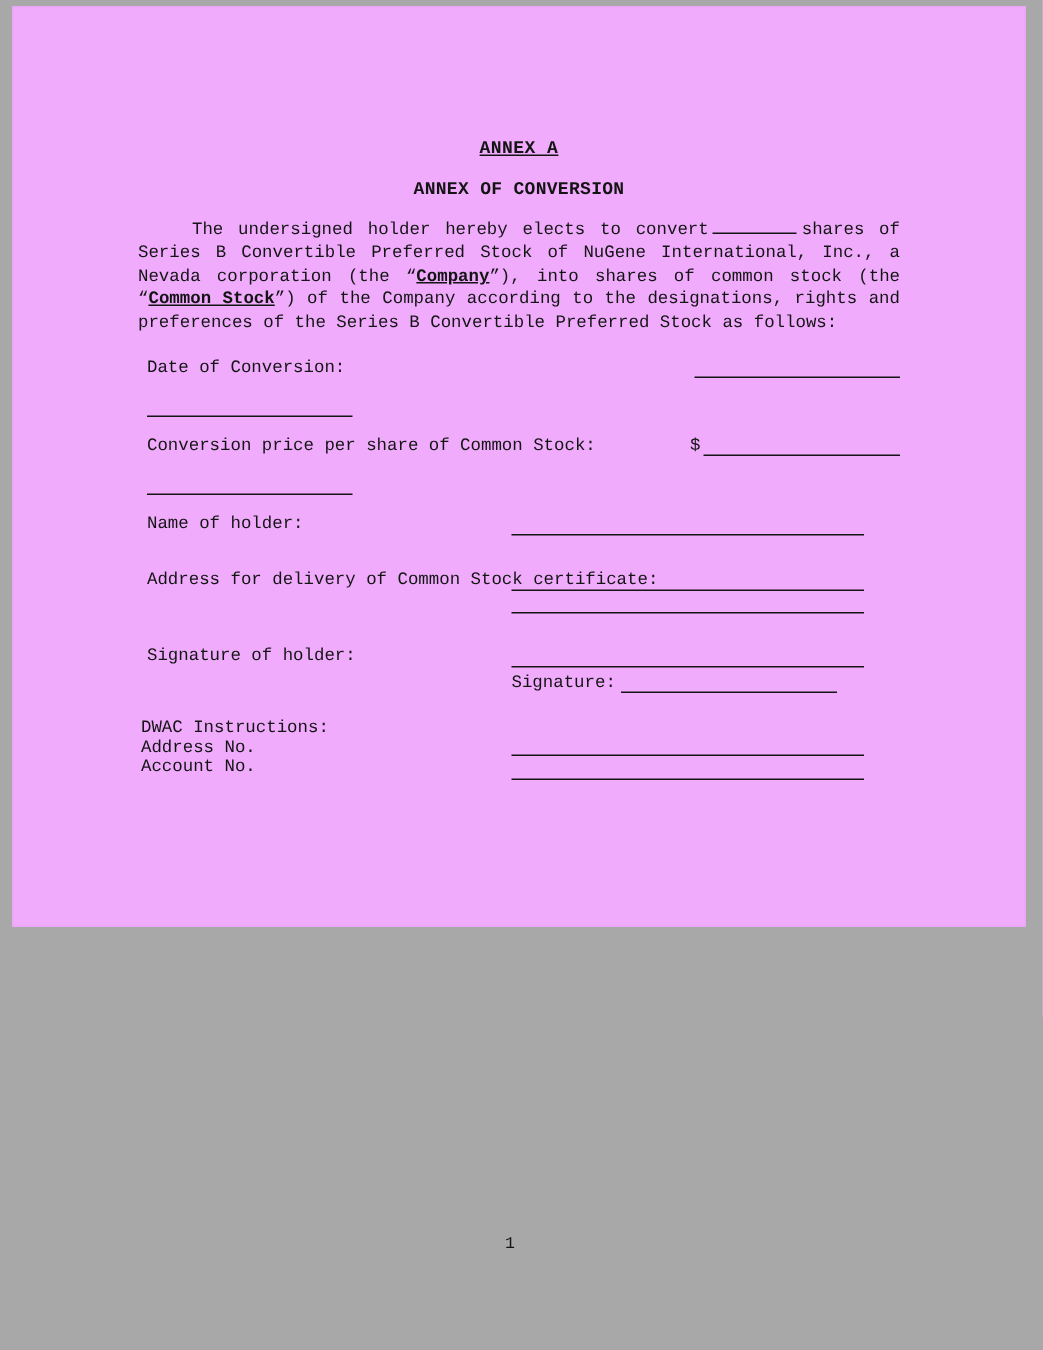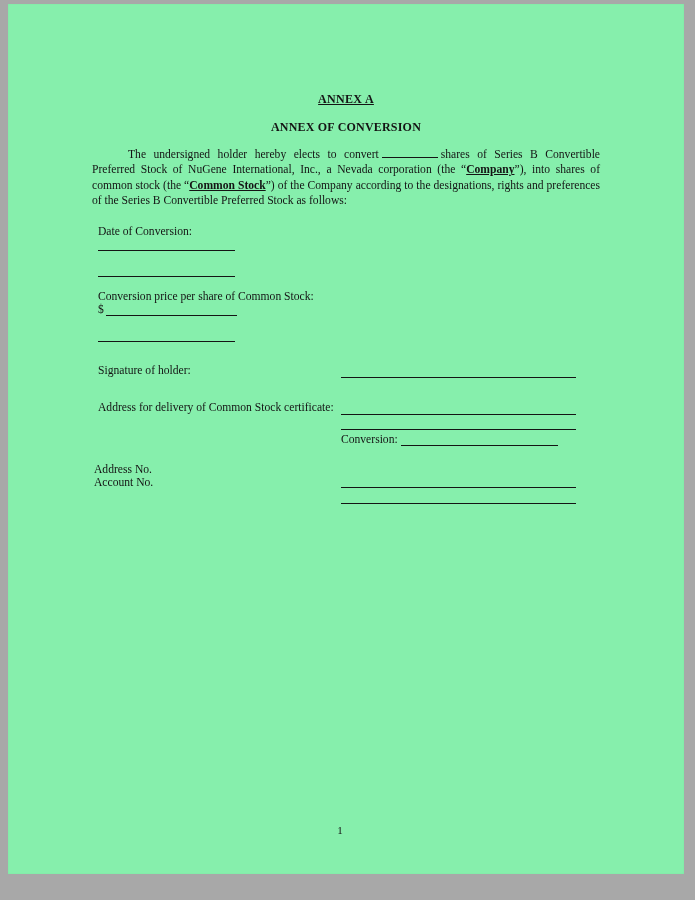--- a/index.html
+++ b/index.html
@@ -6,23 +6,24 @@
   body {
     width:695px; height:900px;
     background:#a8a8a8;
     position:relative;
     font-family:"Liberation Serif", serif;
     color:#141414;
     -webkit-font-smoothing:antialiased;
   }
   .page {
     position:absolute; left:8px; top:4px;
-    width:676px; height:870px;
-    background:#86efac;
+    width:676px; height:614px;
+    background:#f0abfc;
     box-shadow:inset 0 0 2px rgba(0,0,0,.06);
+    font-family:Liberation Mono, monospace;
   }
   .page-inner {
     position:relative;
     padding:88px 84px 0 84px;
     font-size:11.6px;
   }
   .h-annex {
     text-align:center; font-weight:bold; font-size:12px;
     text-decoration:underline; letter-spacing:.3px;
   }
@@ -37,22 +38,22 @@
     text-align:justify;
   }
   .bold-ul { font-weight:bold; text-decoration:underline; }
   .blank {
     display:inline-block; width:56px; height:10px;
     border-bottom:1px solid #141414; margin:0 3px;
     vertical-align:baseline;
   }
   .form { margin-top:16px; }
   .row-right {
-    display:flex; justify-content:space-between; align-items:flex-start;
-    margin-top:13px; padding-left:6px;flex-direction:column;
+    display:flex; justify-content:space-between; align-items:center;
+    margin-top:13px; padding-left:6px;
   }
   .line-r { width:137px; height:12px; border-bottom:1px solid #141414; }
   .price-group { display:flex; align-items:flex-end; }
   .line-price { width:131px; height:12px; border-bottom:1px solid #141414; margin-left:2px; }
   .row-mid { position:relative; margin-top:13px; padding-left:6px; min-height:15px; }
   .row-mid.gap { margin-top:22px; }
   .line-m {
     position:absolute; left:249px; width:235px; height:12px;
     border-bottom:1px solid #141414; bottom:1px;
   }
@@ -105,38 +106,43 @@
         <span class="price-group">
           <span>$</span>
           <span class="line-price"></span>
         </span>
       </div>
 
       <div class="row-right">
         <span class="line-r"></span>
       </div>
 
-
-      <div class="row-mid gap">
-        <span>Signature of holder:</span>
+      <div class="row-mid">
+        <span>Name of holder:</span>
         <span class="line-m"></span>
       </div>
 
       <div class="row-mid gap row-addr">
         <span>Address for delivery of Common Stock certificate:</span>
         <span class="line-m first"></span>
         <span class="line-m second"></span>
       </div>
 
+      <div class="row-mid gap">
+        <span>Signature of holder:</span>
+        <span class="line-m"></span>
+      </div>
+
       <div class="row-tel">
-        <span>Conversion:</span>
+        <span>Signature:</span>
         <span class="line-tel"></span>
       </div>
 
       <div class="dwac-block">
+        <div class="dwac-label">DWAC Instructions:</div>
         <div class="dwac-label">Address No.</div>
         <div class="dwac-label">Account No.</div>
         <span class="dwac-line first"></span>
         <span class="dwac-line second"></span>
       </div>
 
     </div>
   </div>
 
   <div class="pageno">1</div>

